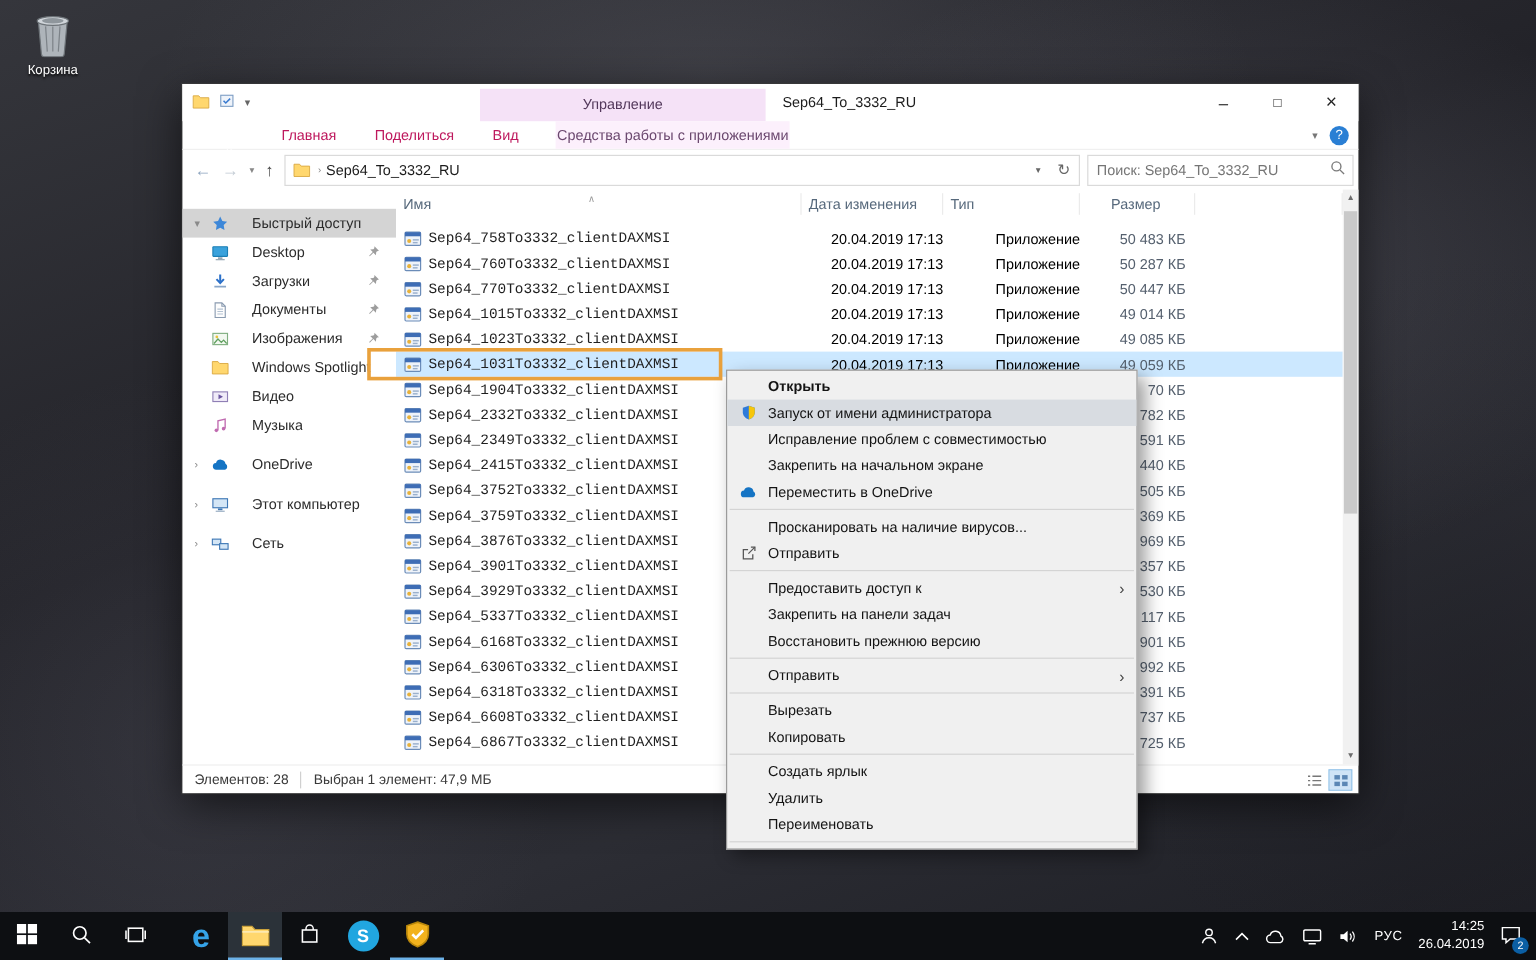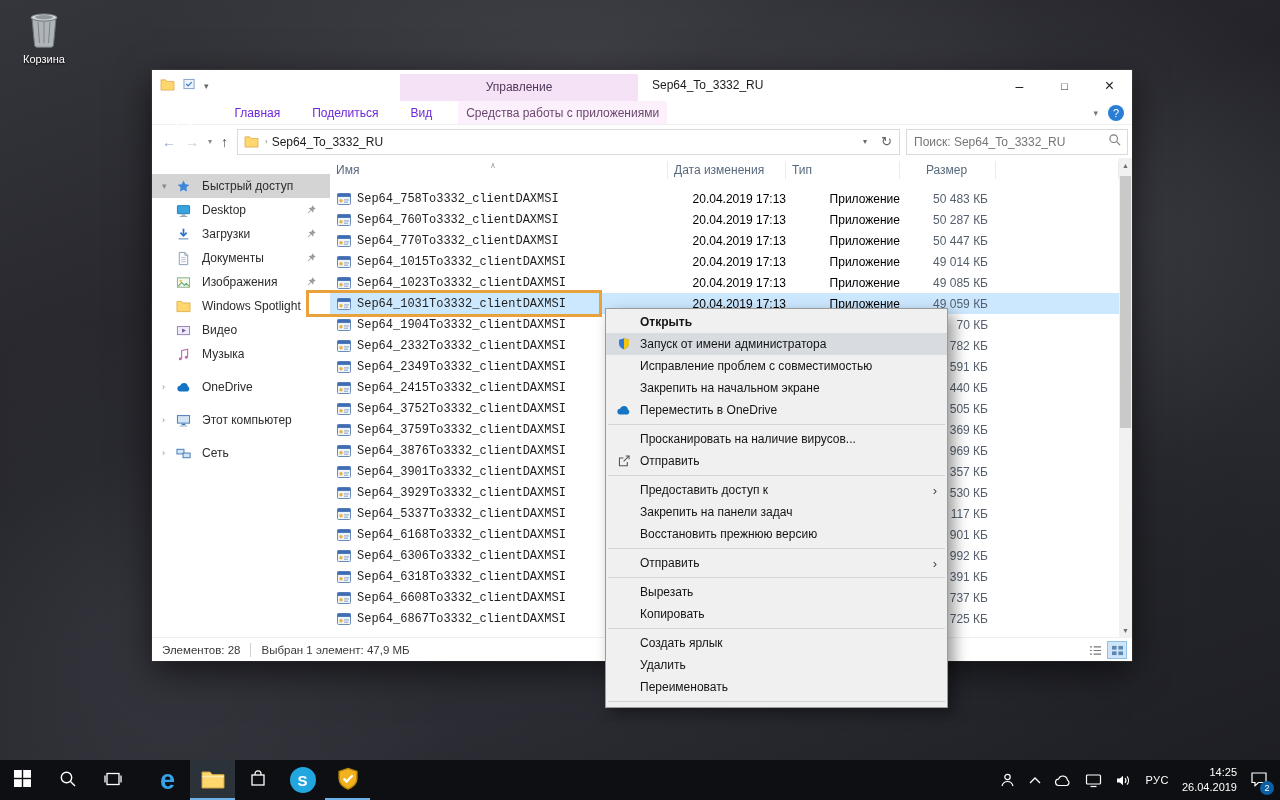--- a/index.html
+++ b/index.html
@@ -27,23 +27,23 @@
   .qat { position:absolute; left:8px; top:0; height:31px; display:flex; align-items:center; gap:8px; color:#555; }
   .qat .chev { font-size:9px; color:#666; }
   .mgmt-block { position:absolute; left:248px; top:4px; width:238px; height:27px; background:#f5e2f7;
     color:#53385b; text-align:center; line-height:27px; font-size:12px; }
   .win-title { position:absolute; left:500px; top:0; line-height:31px; color:#1c1c1c; }
   .caption { position:absolute; right:0; top:0; display:flex; }
   .caption span { width:45px; height:31px; display:flex; align-items:center; justify-content:center; color:#222; }
   .cap-min { font-size:14px; } .cap-max { font-size:11px; } .cap-close { font-size:16px; }
 
   .tabs-row { position:relative; height:24px; display:flex; align-items:stretch; padding-left:3px; border-bottom:1px solid #f0f0f0; }
-  .tab { display:flex; align-items:center; padding:0 16px; color:#6d28d9; }
+  .tab { display:flex; align-items:center; padding:0 16px; color:#be185d; }
   .tab-file { background:#1f72cd; color:#fff; padding:0 17px;margin-top:28px; }
-  .tab-ctx { background:#fcf0fc; color:#6b486f; padding:0 8px; margin-left:10px; }
+  .tab-ctx { background:#fcf0fc; color:#6b486f; padding:0 1px; margin-left:15px; }
   .tabs-right { position:absolute; right:8px; top:0; height:24px; display:flex; align-items:center; gap:10px; }
   .rib-chev { color:#777; font-size:9px; }
   .help-btn { width:16px; height:16px; border-radius:50%; background:#2a7fd4; color:#fff; font-size:11px;
     display:flex; align-items:center; justify-content:center; }
 
   .address-row { display:flex; align-items:center; height:33px; padding:3px 2px 3px 0; }
   .nav-btns { display:flex; align-items:center; gap:9px; padding:0 9px 0 10px; font-size:14px; }
   .nav-back { color:#8fa6c0; } .nav-fwd { color:#c3cbd4; } .nav-chev { font-size:8px; color:#888; } .nav-up { color:#4a4a4a; }
   .addr-box { flex:1; height:26px; border:1px solid #dadada; background:#fff; display:flex; align-items:center; margin-right:6px; }
   .addr-box .crumb { margin-left:4px; color:#1c1c1c; }
@@ -55,21 +55,21 @@
 
   .main { position:absolute; top:88px; left:0; right:0; bottom:24px; display:flex; }
 
   .sidebar { width:178px; padding-top:16px; overflow:hidden; flex:0 0 178px; }
   .side-item { height:24px; display:flex; align-items:center; padding-left:10px; color:#2c2c2c; }
   .side-item.sel { background:#d4d4d4; }
   .side-item.grp { margin-top:9px; }
   .side-item.lvl1 { }
   .tw { width:14px; font-size:9px; color:#8a8a8a; flex:0 0 14px; }
   .sic { width:18px; display:flex; align-items:center; flex:0 0 18px; }
-  .slabel { margin-left:8px; white-space:nowrap; overflow:hidden; }
+  .slabel { margin-left:16px; white-space:nowrap; overflow:hidden; }
   .pin { margin-left:auto; margin-right:13px; display:flex; align-items:center; opacity:.85; }
 
   .filearea { flex:1; position:relative; }
   .list-header { position:absolute; top:0; left:0; right:13px; height:24px; display:grid;
     grid-template-columns:338px 118px 114px 96px 1fr; color:#57697c; align-items:center; }
   .hcell { padding-left:6px; border-right:1px solid #ebebeb; height:18px; line-height:18px; position:relative; }
   .hcell.size { text-align:center; padding-right:8px; }
   .sort-arrow { position:absolute; left:160px; top:-4px; font-size:8px; color:#9a9a9a; }
   .rows { position:absolute; top:24px; bottom:0; left:0; right:13px; overflow:hidden; padding-top:6px; }
   .frow { height:21px; display:grid; grid-template-columns:338px 118px 114px 96px; align-items:center; color:#1f1f1f; }

